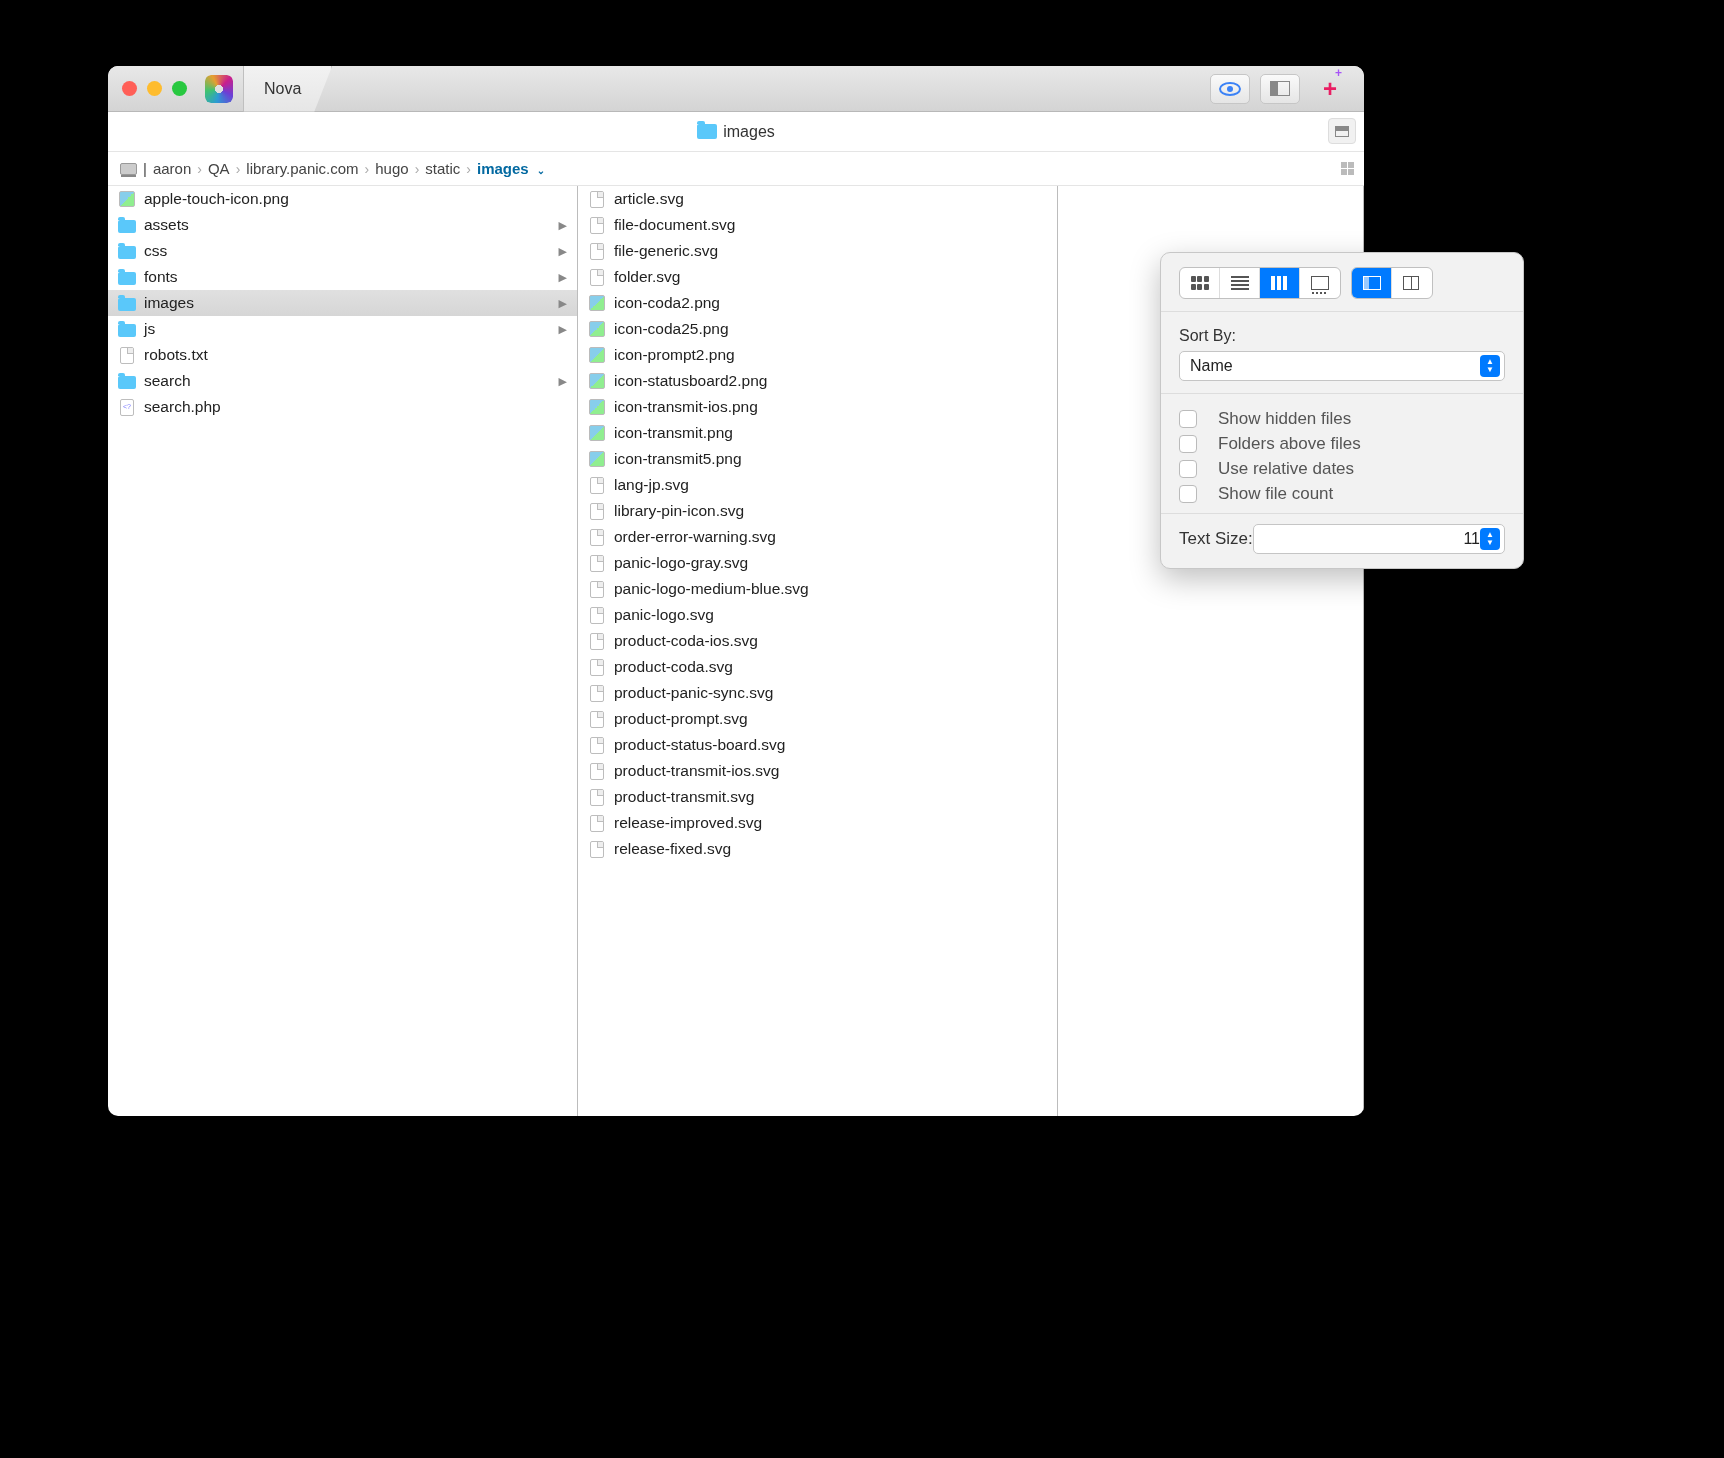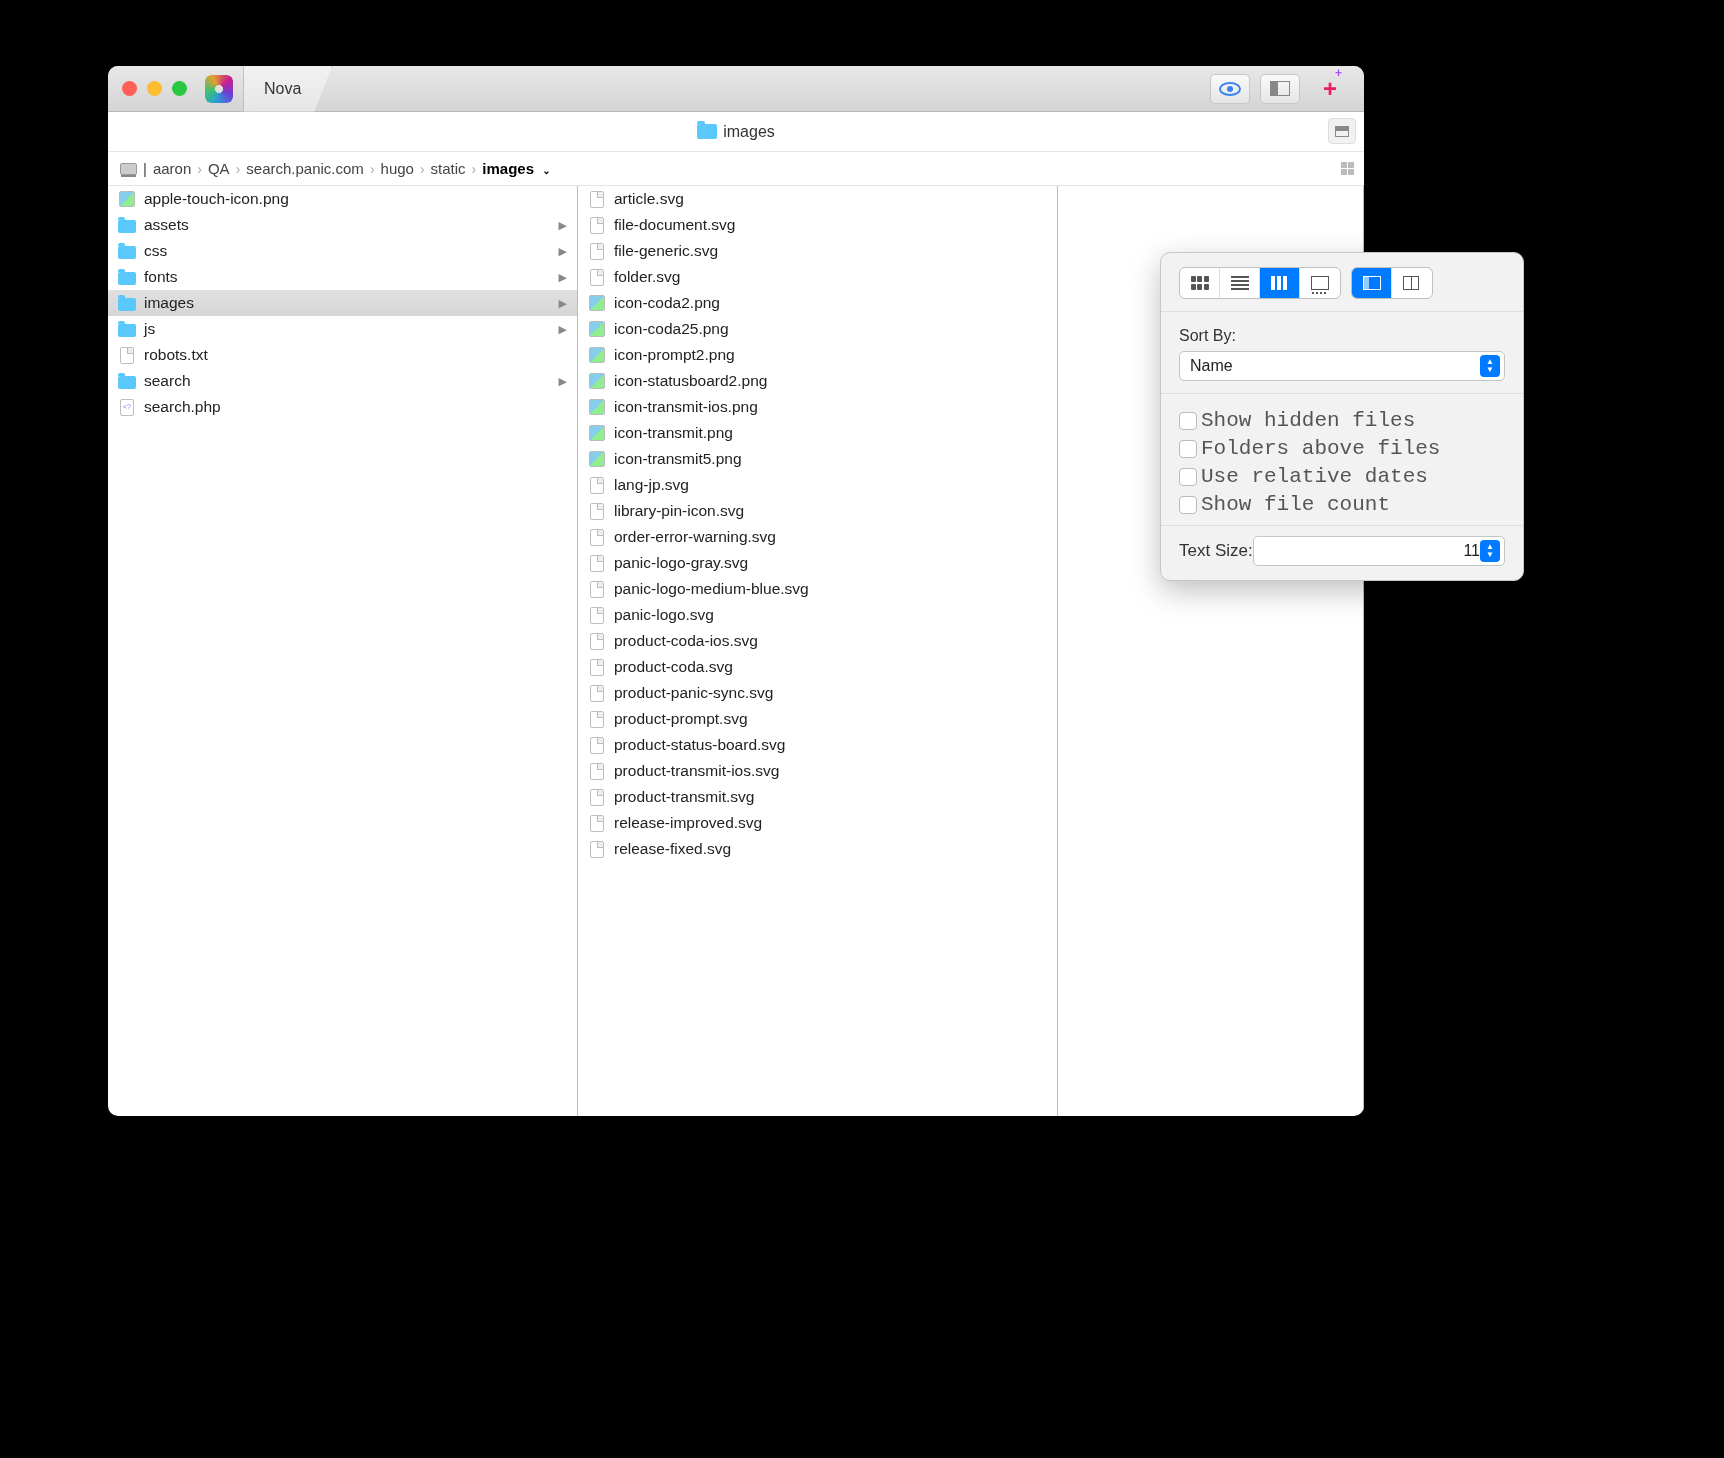--- a/index.html
+++ b/index.html
@@ -146,21 +146,21 @@
   .disk-icon {
     width:17px; height:12px; background:#ccc;
     border:1px solid #999; border-radius:2px;
     position:relative;
   }
   .disk-icon::after {
     content:''; position:absolute; bottom:-3px; left:0; right:0;
     height:2px; background:#888;
   }
   .bc-sep { color:#aaa; font-size:14px; }
-  .bc-current { font-weight:600; color:#000000; }
+  .bc-current { font-weight:600; color:#0369a1; }
   .bc-caret { font-size:10px; margin-left:4px; }
   .bc-gridbtn {
     position:absolute; right:10px;
   }
   .bc-gridbtn .grid-ic span{background:#bbb;}
 
   .columns {
     display:flex;
     flex:1;
     overflow:hidden;
@@ -297,22 +297,22 @@
     padding:0 4px 0 10px; font-size:16px; color:#222;
   }
   .select-arrows {
     width:20px; height:22px; background:#007aff;
     border-radius:4px; display:flex; flex-direction:column;
     align-items:center; justify-content:center;
     color:#fff; font-size:8px; line-height:8px;
   }
   .checks { padding: 10px 18px 4px; border-bottom:1px solid #ddd;}
   .check-row {
-    display:flex; align-items:center; gap:4px;
-    font-size:21px; color:#555; margin:5px 0;font-family:Liberation Mono, monospace;
+    display:flex; align-items:center; gap:21px;
+    font-size:17px; color:#555; margin:5px 0;
   }
   .checkbox {
     width:18px; height:18px; border:1px solid #bbb;
     border-radius:4px; background:#fff;
   }
   .textsize-row {
     display:flex; align-items:center; gap:0;
     padding:10px 18px 0; font-size:17px; color:#333;
   }
   .textsize-row .select{flex:1;justify-content:flex-end;}
@@ -353,21 +353,21 @@
     </div>
   </div>
 
   <div class="breadcrumb">
     <div class="disk-icon"></div>
     <span>|</span>
     <span>aaron</span>
     <span class="bc-sep">›</span>
     <span>QA</span>
     <span class="bc-sep">›</span>
-    <span>search.panic.com</span>
+    <span>library.panic.com</span>
     <span class="bc-sep">›</span>
     <span>hugo</span>
     <span class="bc-sep">›</span>
     <span>static</span>
     <span class="bc-sep">›</span>
     <span class="bc-current">
       <span>images</span>
       <span class="bc-caret">⌄</span>
     </span>
     <div class="bc-gridbtn">

